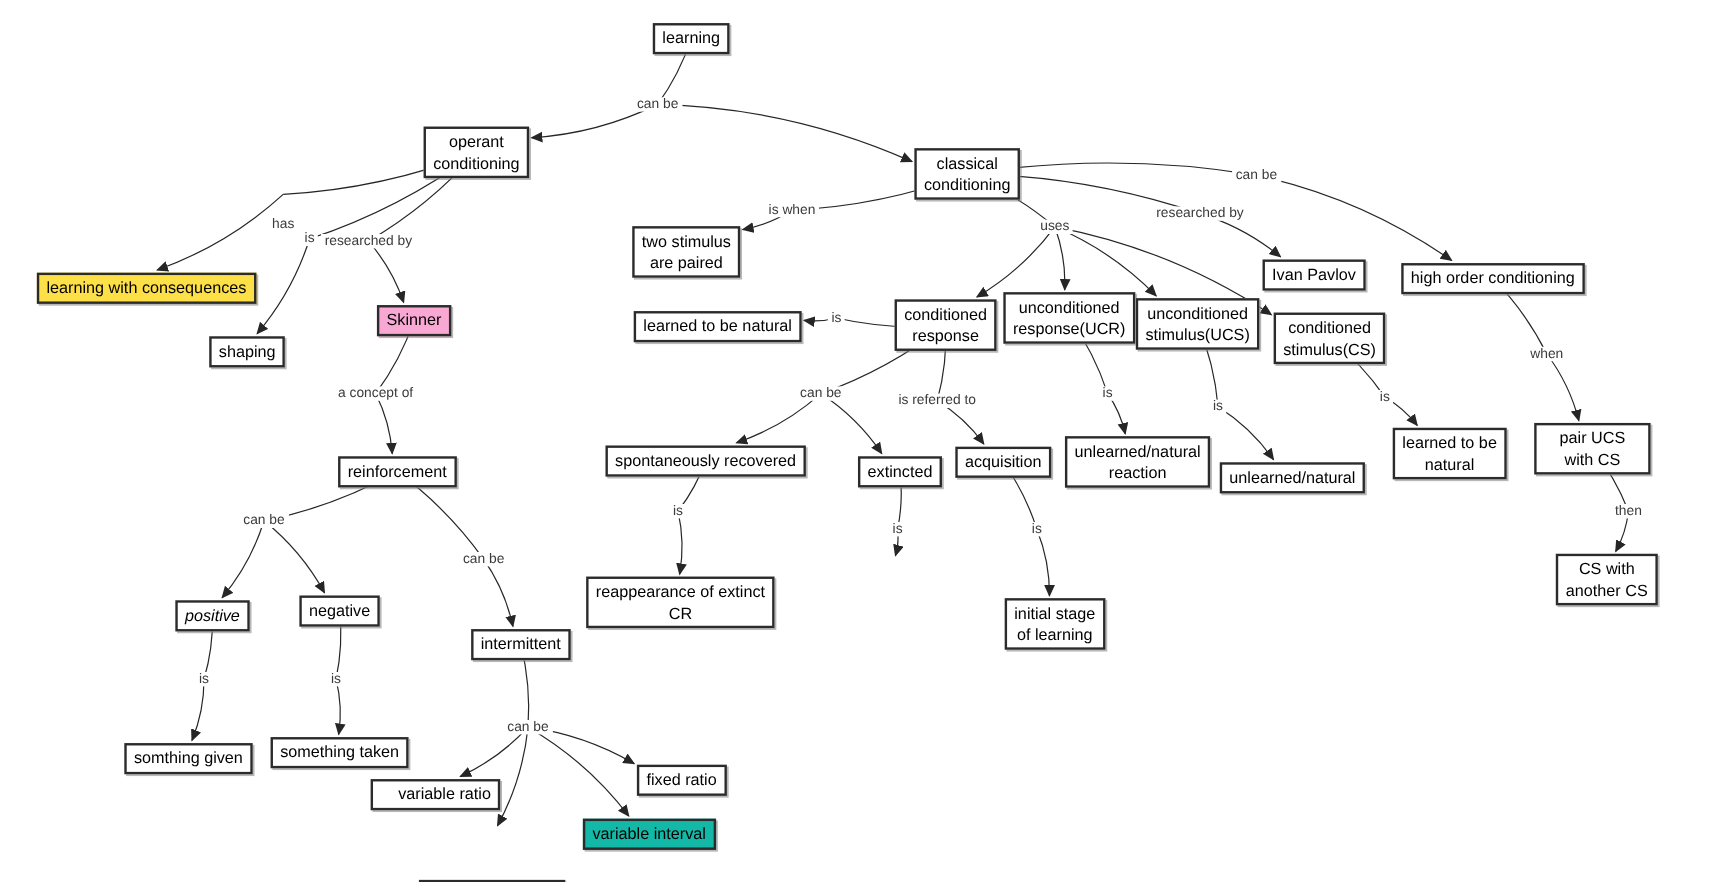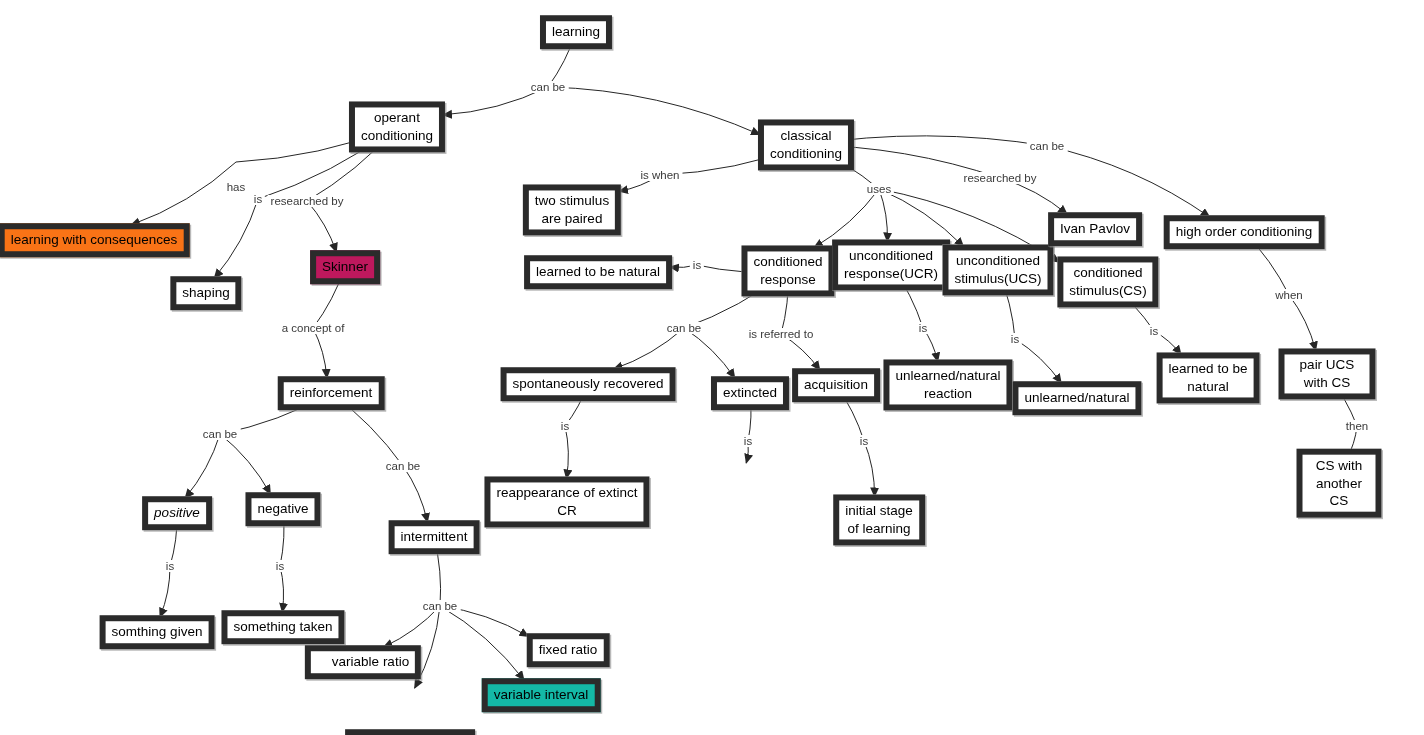--- a/index.html
+++ b/index.html
@@ -19,21 +19,21 @@
     position: absolute;
     left: 0;
     top: 0;
     z-index: 1;
   }
   .node {
     position: absolute;
     transform: translate(-50%, -50%);
     z-index: 3;
     background: #ffffff;
-    border: 6px solid #a21caf;
+    border: 2px solid #a21caf;
     box-shadow: 1.5px 1.5px 0 rgba(125,125,125,0.55);
     padding: 2px 6px;
     font-size: 13.5px;
     line-height: 1.3;
     color: #000000;
     text-align: center;
     white-space: pre-line;
   }
   .edge-label {
     position: absolute;
@@ -114,23 +114,23 @@
       <path d="M440,606 Q415.9125,632.1375 383.625,647" fill="none" stroke="#262626" stroke-width="1" marker-end="url(#arrowhead)"></path>
       <path d="M440,606 Q435.51958762886596,649.5360824742268 414.63917525773195,688" fill="none" stroke="#262626" stroke-width="1" marker-end="url(#arrowhead)"></path>
       <path d="M440,606 Q489.3887640449438,634.6022471910112 523.9775280898876,680" fill="none" stroke="#262626" stroke-width="1" marker-end="url(#arrowhead)"></path>
       <path d="M440,606 Q487.2921875,612.3609375 528.5,636.421875" fill="none" stroke="#262626" stroke-width="1" marker-end="url(#arrowhead)"></path>
     </svg>
 <div class="node" style="left: 576px; top: 32px; background: rgb(255, 255, 255); border-color: rgb(43, 43, 43); color: rgb(0, 0, 0);">learning</div>
     <div class="node" style="left: 397px; top: 127px; background: rgb(255, 255, 255); border-color: rgb(43, 43, 43); color: rgb(0, 0, 0);">operant
 conditioning</div>
     <div class="node" style="left: 806px; top: 145px; background: rgb(255, 255, 255); border-color: rgb(43, 43, 43); color: rgb(0, 0, 0);">classical
 conditioning</div>
-    <div class="node" style="left: 94px; top: 240px; background: #f97316; border-color: rgb(43, 43, 43); color: rgb(0, 0, 0);">learning with consequences</div>
+    <div class="node" style="left: 122px; top: 240px; background: #fde047; border-color: rgb(43, 43, 43); color: rgb(0, 0, 0);">learning with consequences</div>
     <div class="node" style="left: 206px; top: 293px; background: rgb(255, 255, 255); border-color: rgb(43, 43, 43); color: rgb(0, 0, 0);">shaping</div>
-    <div class="node" style="left: 345px; top: 267px; background: #be185d; border-color: rgb(43, 43, 43); color: rgb(0, 0, 0);">Skinner</div>
+    <div class="node" style="left: 345px; top: 267px; background: #f9a8d4; border-color: rgb(43, 43, 43); color: rgb(0, 0, 0);">Skinner</div>
     <div class="node" style="left: 572px; top: 210px; background: rgb(255, 255, 255); border-color: rgb(43, 43, 43); color: rgb(0, 0, 0);">two stimulus
 are paired</div>
     <div class="node" style="left: 598px; top: 272px; background: rgb(255, 255, 255); border-color: rgb(43, 43, 43); color: rgb(0, 0, 0);">learned to be natural</div>
     <div class="node" style="left: 788px; top: 271px; background: rgb(255, 255, 255); border-color: rgb(43, 43, 43); color: rgb(0, 0, 0);">conditioned
 response</div>
     <div class="node" style="left: 891px; top: 265px; background: rgb(255, 255, 255); border-color: rgb(43, 43, 43); color: rgb(0, 0, 0);">unconditioned
 response(UCR)</div>
     <div class="node" style="left: 998px; top: 270px; background: rgb(255, 255, 255); border-color: rgb(43, 43, 43); color: rgb(0, 0, 0);">unconditioned
 stimulus(UCS)</div>
     <div class="node" style="left: 1095px; top: 229px; background: rgb(255, 255, 255); border-color: rgb(43, 43, 43); color: rgb(0, 0, 0);">Ivan Pavlov</div>

